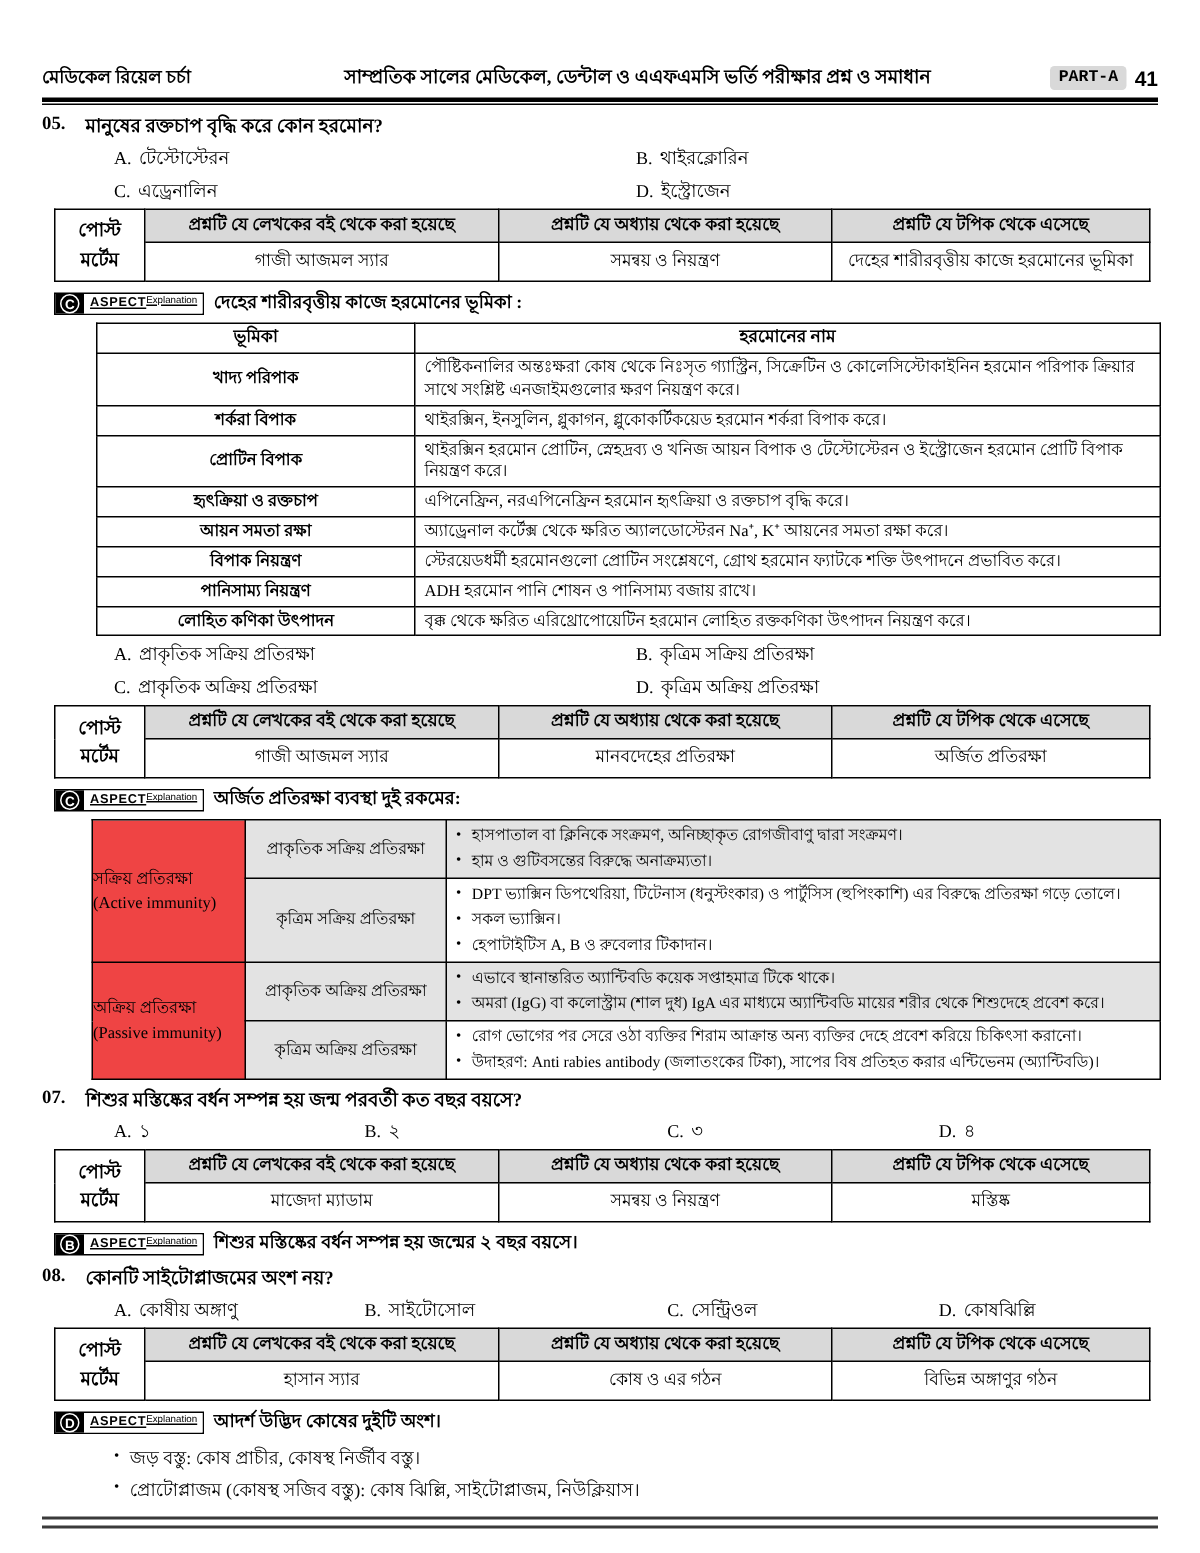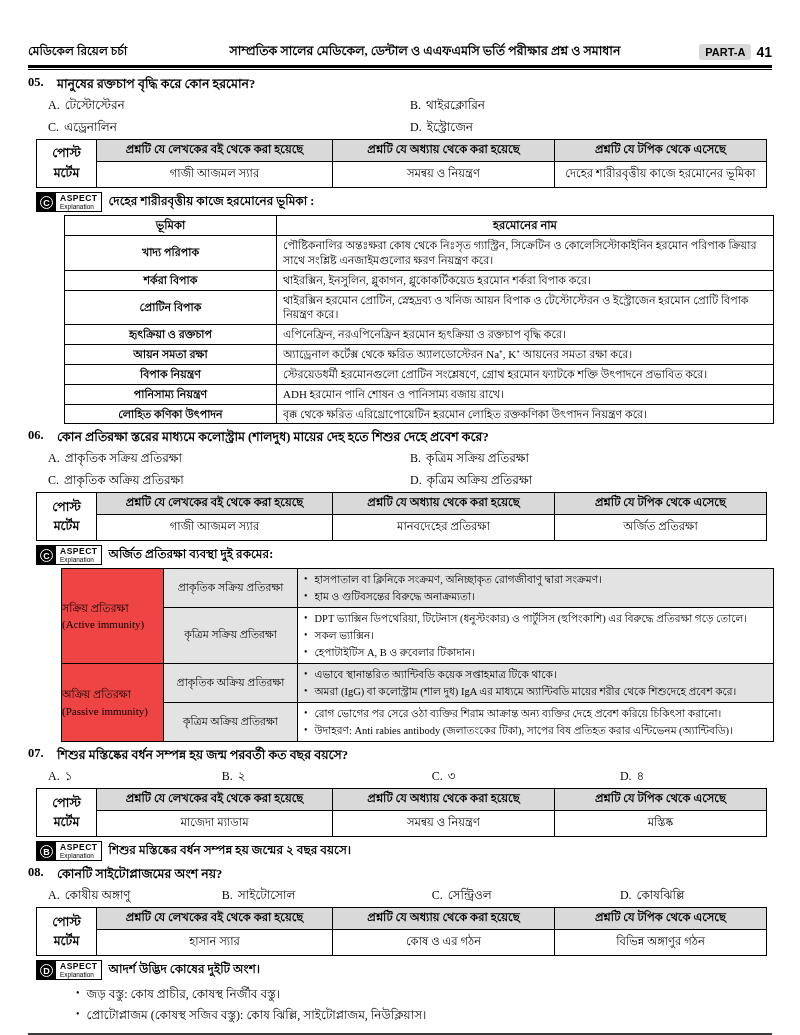--- a/index.html
+++ b/index.html
@@ -8,46 +8,46 @@
     width:800px; height:1035px; overflow:hidden;
     font-family:"Liberation Serif", serif; color:#000;
   }
   .page { width:800px; height:1035px; padding:42px 28px 0 28px; }
 
   
   .hdr { display:flex; align-items:center; justify-content:center; font-size:12px; font-weight:bold; }
   .hdr-brand { width:160px; }
   .hdr-title { flex:1; text-align:center; font-size:12.5px; }
   .hdr-right { width:110px; display:flex; align-items:center; justify-content:flex-end; gap:5px; }
-  .part-badge { background:#d9d9d9; border-radius:3px; padding:2px 6px; font-family:Liberation Sans, sans-serif; font-size:11px; font-weight:bold; }
+  .part-badge { background:#d9d9d9; border-radius:3px; padding:2px 6px; font-family:Liberation Mono, monospace; font-size:11px; font-weight:bold; }
   .page-num { font-family:"Liberation Sans", sans-serif; font-size:14px; font-weight:bold; }
   .hdr-rule { height:5px; border-top:3px solid #000; border-bottom:1px solid #000; margin:3px 0 5px 0; }
 
   
   .q-line { display:flex; gap:7px; font-weight:bold; font-size:12.5px; margin:4px 0 2px 0; }
   .q-num { min-width:22px; }
-  .opts { margin-left:20px; font-size:12px; }
+  .opts { margin-left:48px; font-size:12px; }
   .opts-2 { display:grid; grid-template-columns:1fr 1fr; row-gap:5px; line-height:17px; margin-bottom:3px; }
   .opts-4 { display:grid; grid-template-columns:24% 29% 26% 21%; line-height:17px; margin-bottom:3px; }
   .opt-label { margin-right:5px; }
 
   
   table { border-collapse:collapse; }
   .pm-table { width:731px; margin:3px 0 4px 8px; font-size:11.5px; table-layout:fixed; }
   .pm-table th, .pm-table td { border:1.5px solid #000; }
   .pm-table th { background:#d9d9d9; font-weight:bold; text-align:center; height:22px; padding:1px 20px; }
   .pm-corner { width:60px; text-align:center; font-weight:bold; font-size:12.5px; line-height:1.55; }
   .pm-val { text-align:center; height:26px; padding:1px 3px; }
 
   
   .expl-line { display:flex; align-items:center; gap:6px; margin:2px 0 3px 8px; font-size:12px; font-weight:bold; }
   .aspect-badge { display:inline-flex; align-items:stretch; border:1.5px solid #000; flex:0 0 auto; }
   .ab-left { background:#000; color:#fff; display:flex; align-items:center; justify-content:center; width:19px; }
   .ab-circle { border:1px solid #fff; border-radius:50%; width:13px; height:13px; font-size:9px; line-height:12px; text-align:center; font-family:"Liberation Sans", sans-serif; font-weight:bold; }
-  .ab-right { display:flex; flex-direction:column; justify-content:center; padding:1px 4px; background:#fff; }
+  .ab-right { display:flex; flex-direction:row; justify-content:center; padding:1px 4px; background:#fff;text-decoration:underline; }
   .ab-t1 { font-family:"Liberation Sans", sans-serif; font-size:8.5px; font-weight:bold; letter-spacing:.5px; line-height:9px; }
   .ab-t2 { font-family:"Liberation Sans", sans-serif; font-size:6.5px; font-weight:normal; line-height:7px; }
 
   
   .h-table { width:710px; margin:2px 0 4px 36px; font-size:11px; }
   .h-table th, .h-table td { border:1.2px solid #000; padding:2px 6px; line-height:1.35; }
   .h-table th { text-align:center; font-size:11.5px; height:20px; padding:1px;margin-top:32px; }
   .h-role { width:212px; text-align:center; font-weight:bold; }
 
   
@@ -159,24 +159,20 @@
           </tr>
       <tr>
             <td class="h-role">লোহিত কণিকা উৎপাদন</td>
             <td>বৃক্ক থেকে ক্ষরিত এরিথ্রোপোয়েটিন হরমোন লোহিত রক্তকণিকা উৎপাদন নিয়ন্ত্রণ করে।</td>
           </tr>
     </tbody>
       </table>
   </div>
 
   <div>
-    <div class="q-line">
-      <span class="q-num">06.</span>
-      <span class="q-text">কোন প্রতিরক্ষা স্তরের মাধ্যমে কলোস্ট্রাম (শালদুধ) মায়ের দেহ হতে শিশুর দেহে প্রবেশ করে?</span>
-    </div>
     <div class="opts opts-2">
       <div><span class="opt-label">A.</span><span>প্রাকৃতিক সক্রিয় প্রতিরক্ষা</span></div>
       <div><span class="opt-label">B.</span><span>কৃত্রিম সক্রিয় প্রতিরক্ষা</span></div>
       <div><span class="opt-label">C.</span><span>প্রাকৃতিক অক্রিয় প্রতিরক্ষা</span></div>
       <div><span class="opt-label">D.</span><span>কৃত্রিম অক্রিয় প্রতিরক্ষা</span></div>
     </div>
     <table class="pm-table">
       <tbody>
           <tr>
         <td class="pm-corner" rowspan="2">

